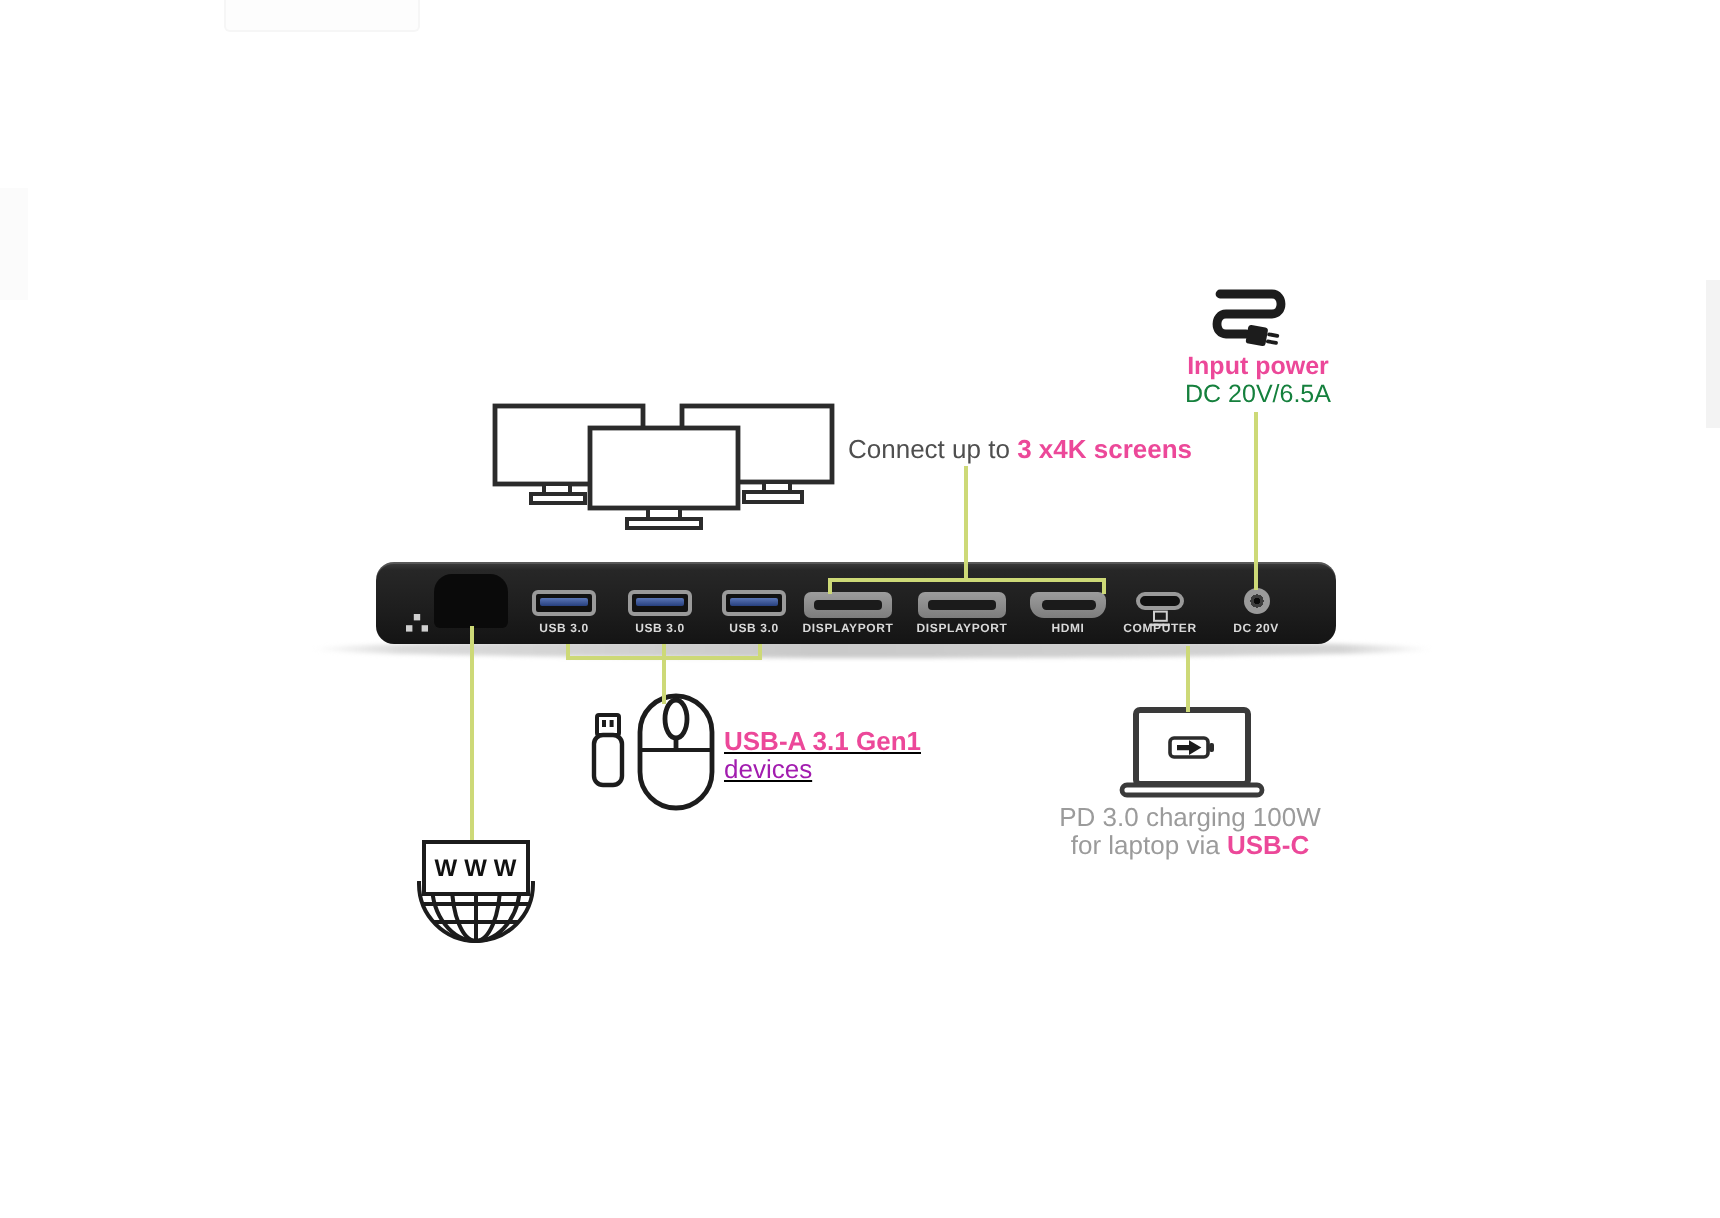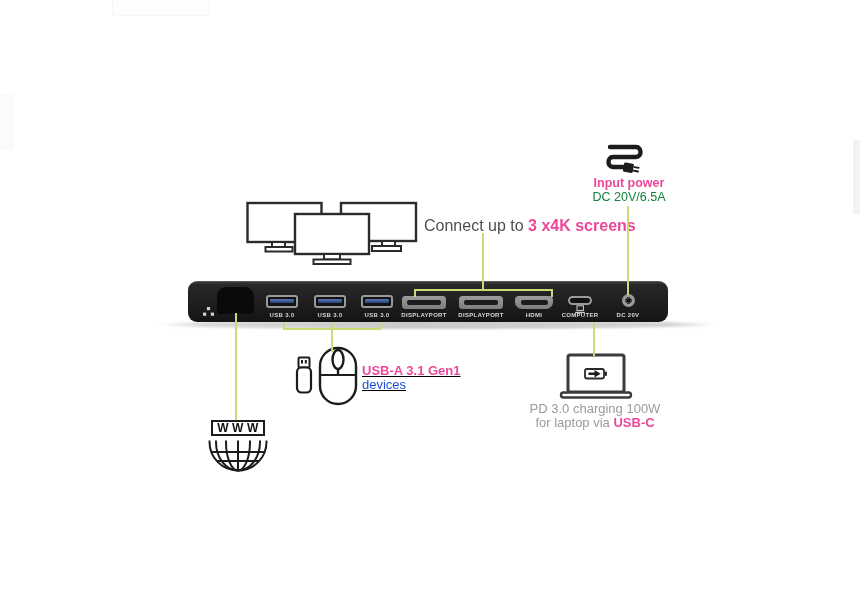--- a/index.html
+++ b/index.html
@@ -34,27 +34,27 @@
   .dp-slot{width:34px;height:5px;margin:4px auto 0;background:#1b1b1b;border-radius:2px;}
   .hdmi-port{top:15px;width:38px;height:13px;border-radius:4px 4px 7px 7px;background:linear-gradient(180deg,#9d9d9d,#7d7d7d);}
   .hdmi-slot{width:27px;height:4.5px;margin:4px auto 0;background:#1b1b1b;border-radius:2.2px;}
   .usbc-port{left:380px;top:15px;width:24px;height:9px;background:#121212;border:2px solid #9a9a9a;border-radius:6px;box-sizing:border-box;}
   .dc-jack{left:433.5px;top:13px;width:13px;height:13px;border-radius:50%;
     background:radial-gradient(circle,#0b0b0b 0 1.7px,#3d3d3d 1.7px 3.3px,#9a9a9a 3.3px 6.5px);}
   .port-label{position:absolute;top:31px;transform:translateX(-50%);font-size:6px;font-weight:bold;color:#d9d9d9;letter-spacing:.3px;white-space:nowrap;}
 
   
   .txt-dark{color:#ec4899;font-weight:bold;}
-  .connect-text{left:424px;top:217px;font-size:16px;color:#4f4f4f;white-space:nowrap;z-index:4;}
+  .connect-text{left:424px;top:217px;font-size:13px;color:#4f4f4f;white-space:nowrap;z-index:4;}
   .input-power{left:559px;top:177px;width:140px;text-align:center;font-size:12.5px;line-height:13.5px;z-index:4;}
   .input-power .spec{color:#15803d;font-weight:normal;}
   .usba-text{left:362px;top:364px;font-size:13px;line-height:13.5px;z-index:4;text-decoration:underline;}
-  .usba-text .sub{color:#1d4ed8;}
+  .usba-text .sub{color:#a21caf;}
   .pd-text{left:510px;top:402px;width:170px;text-align:center;font-size:13px;line-height:14px;color:#9b9b9b;z-index:4;}
-  .www-box{left:211px;top:420px;width:54px;height:16px;background:#fff;border:2px solid #1c1c1c;box-sizing:border-box;
+  .www-box{left:211px;top:420px;width:54px;height:28px;background:#fff;border:2px solid #1c1c1c;box-sizing:border-box;
     display:flex;align-items:center;justify-content:center;font-size:12px;font-weight:bold;letter-spacing:3.5px;
     color:#111;padding-left:3px;z-index:4;}
 
   svg{display:block;}
   .icon{z-index:4;pointer-events:none;}
   #leader-lines{left:0;top:0;z-index:5;pointer-events:none;}
 </style>
 </head>
 <body>
 

